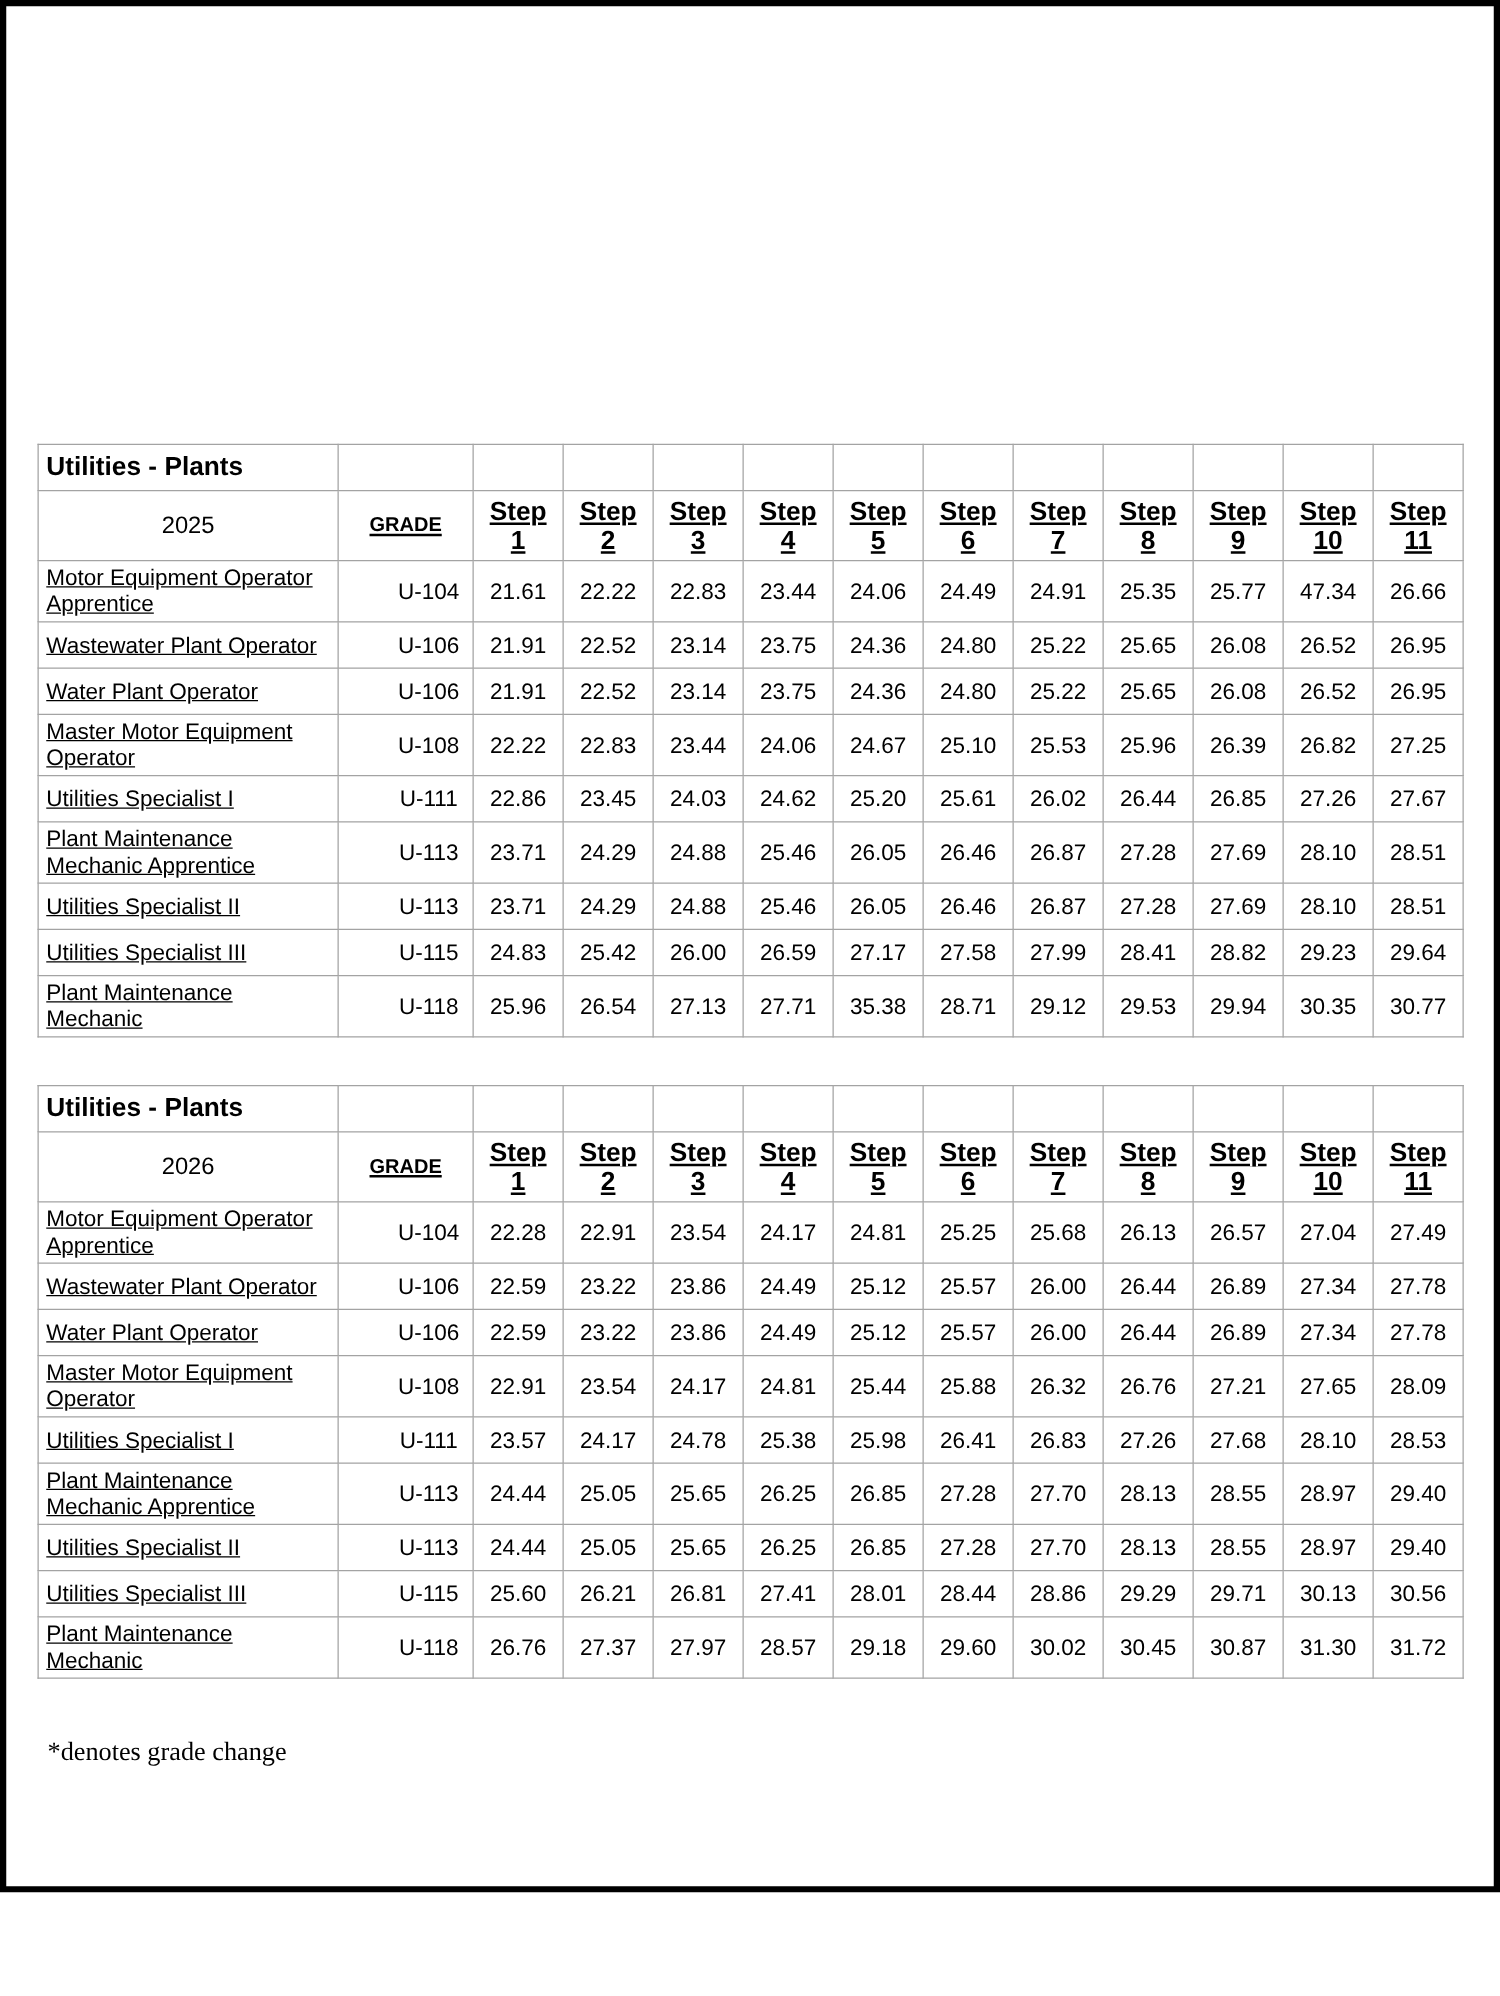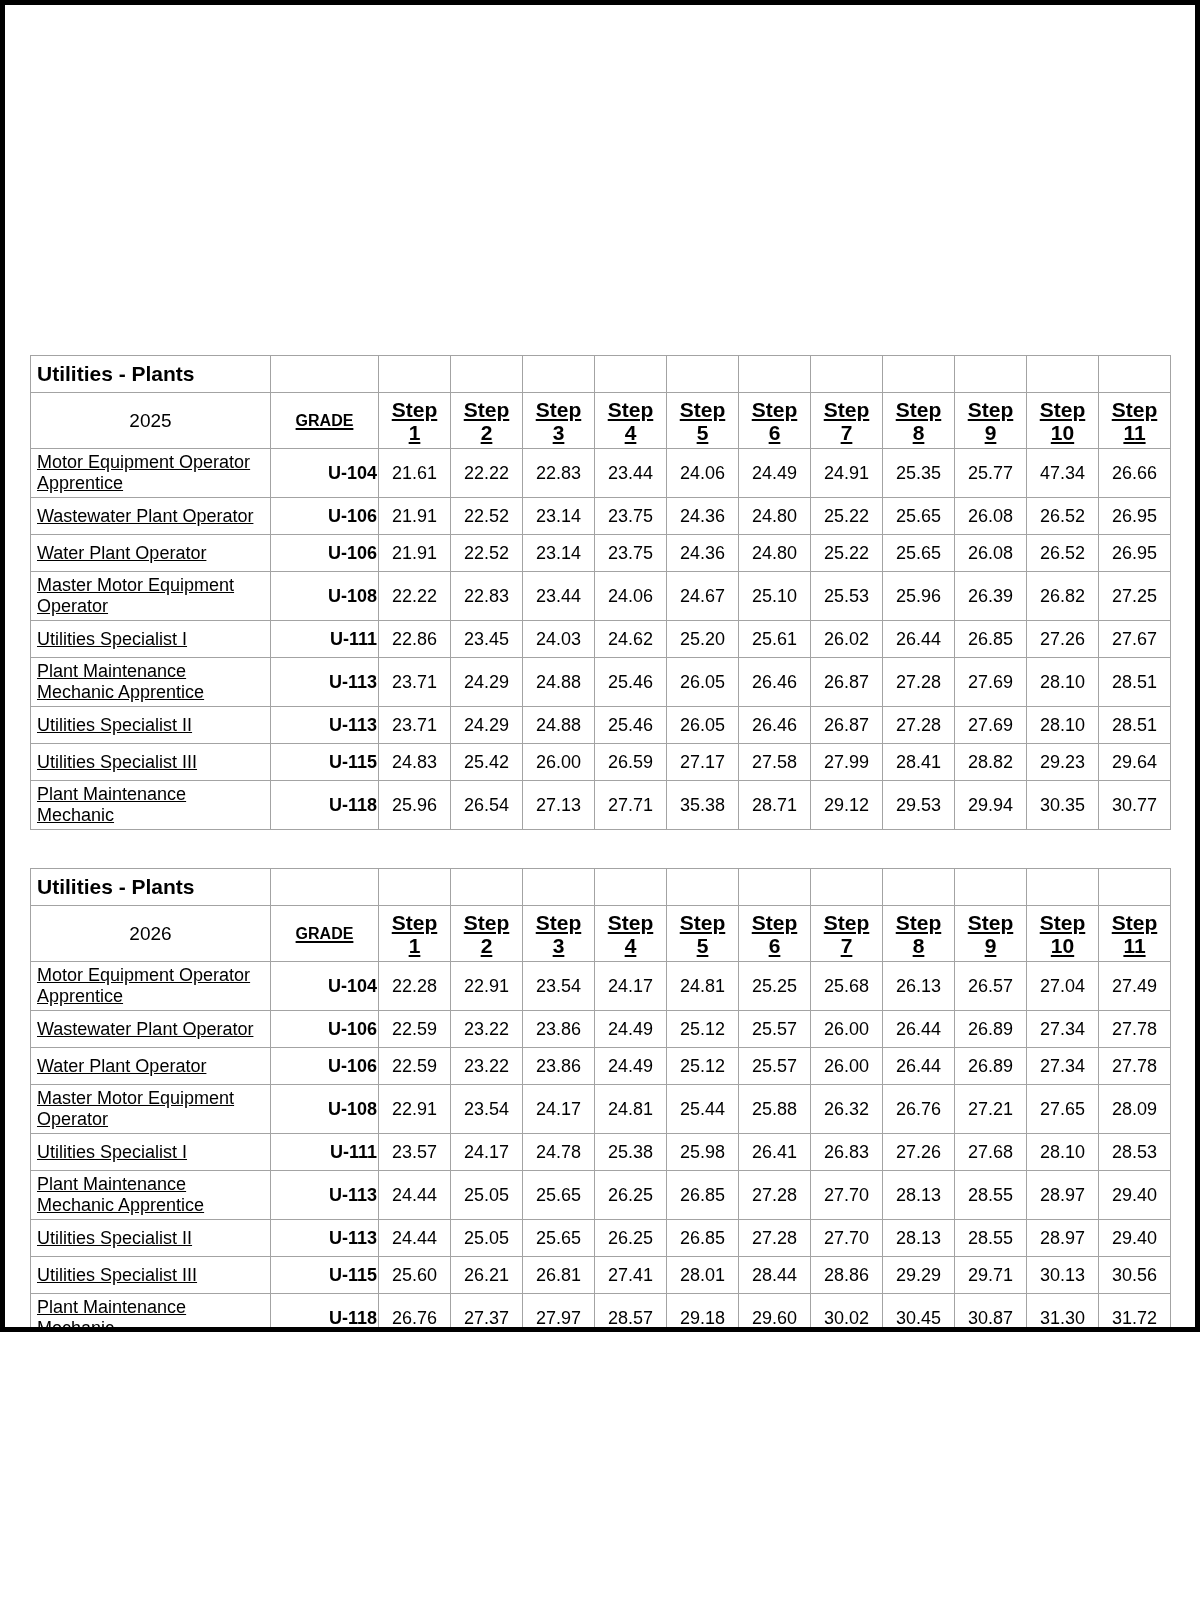--- a/index.html
+++ b/index.html
@@ -1,19 +1,19 @@
 <!DOCTYPE html>
 <html><head>
 <meta charset="utf-8">
 <style>
   * { box-sizing: border-box; }
   html, body { margin: 0; padding: 0; background: #ffffff; }
   .page {
     width: 1200px;
-    height: 1332px;
+    height: 1514px;
     border: 5px solid #000000;
     background: #ffffff;
     font-family: "Liberation Sans", sans-serif;
     color: #000000;
     overflow: hidden;
   }
   .content { padding: 350px 0 0 25px; }
 
   table.pay-table {
     border-collapse: collapse;
@@ -53,22 +53,22 @@
   td.job {
     font-size: 18px;
     line-height: 21px;
     padding: 3px 6px;
     height: 37px;
     text-align: left;
     text-decoration: underline;
   }
   td.grade {
     font-size: 18px;
-    font-weight: bold;
-    text-align: right;
+    font-weight: normal;
+    text-align: center;
     height: 37px;
     padding-left: 38px;
   }
   td.val {
     font-size: 18px;
     text-align: center;
     height: 37px;
   }
   .footnote {
     font-family: "Liberation Serif", serif;
@@ -449,15 +449,16 @@
             <td class="val">29.60</td>
             <td class="val">30.02</td>
             <td class="val">30.45</td>
             <td class="val">30.87</td>
             <td class="val">31.30</td>
             <td class="val">31.72</td>
           </tr>
         </tbody>
     </table>
 
+    <p class="footnote">*denotes grade change</p>
 
   </div>
 </div>
 
 </body></html>

